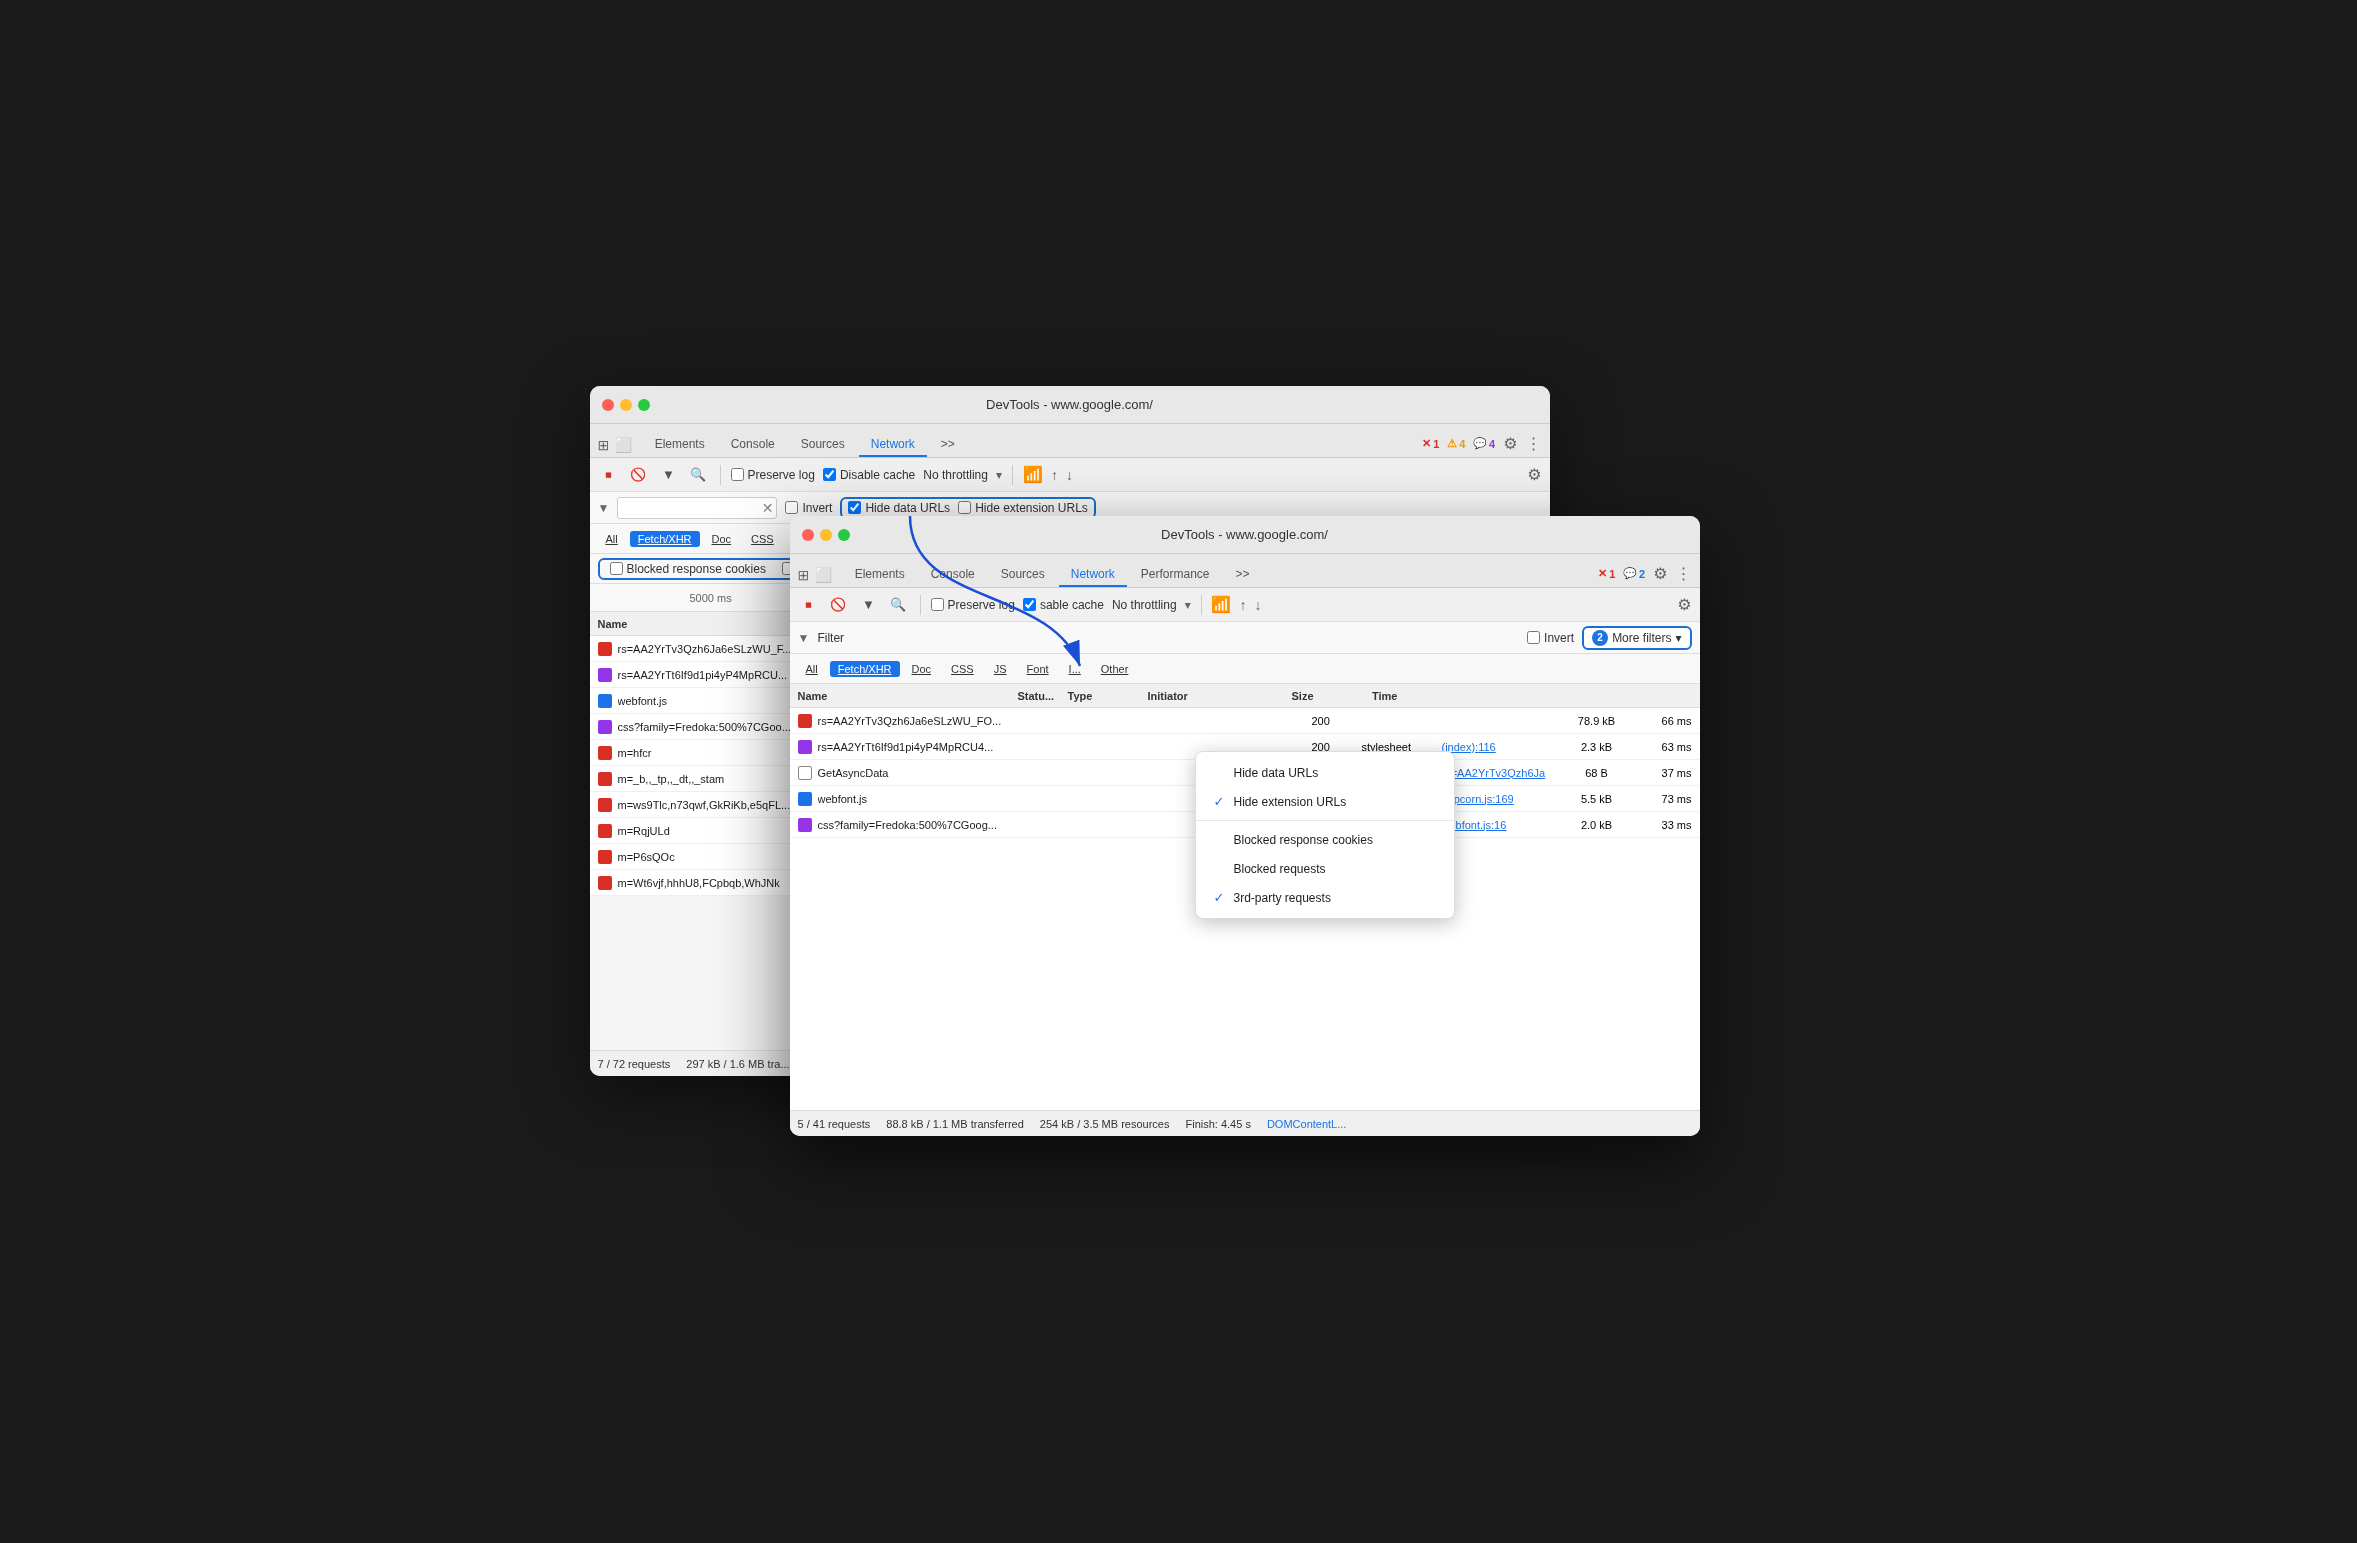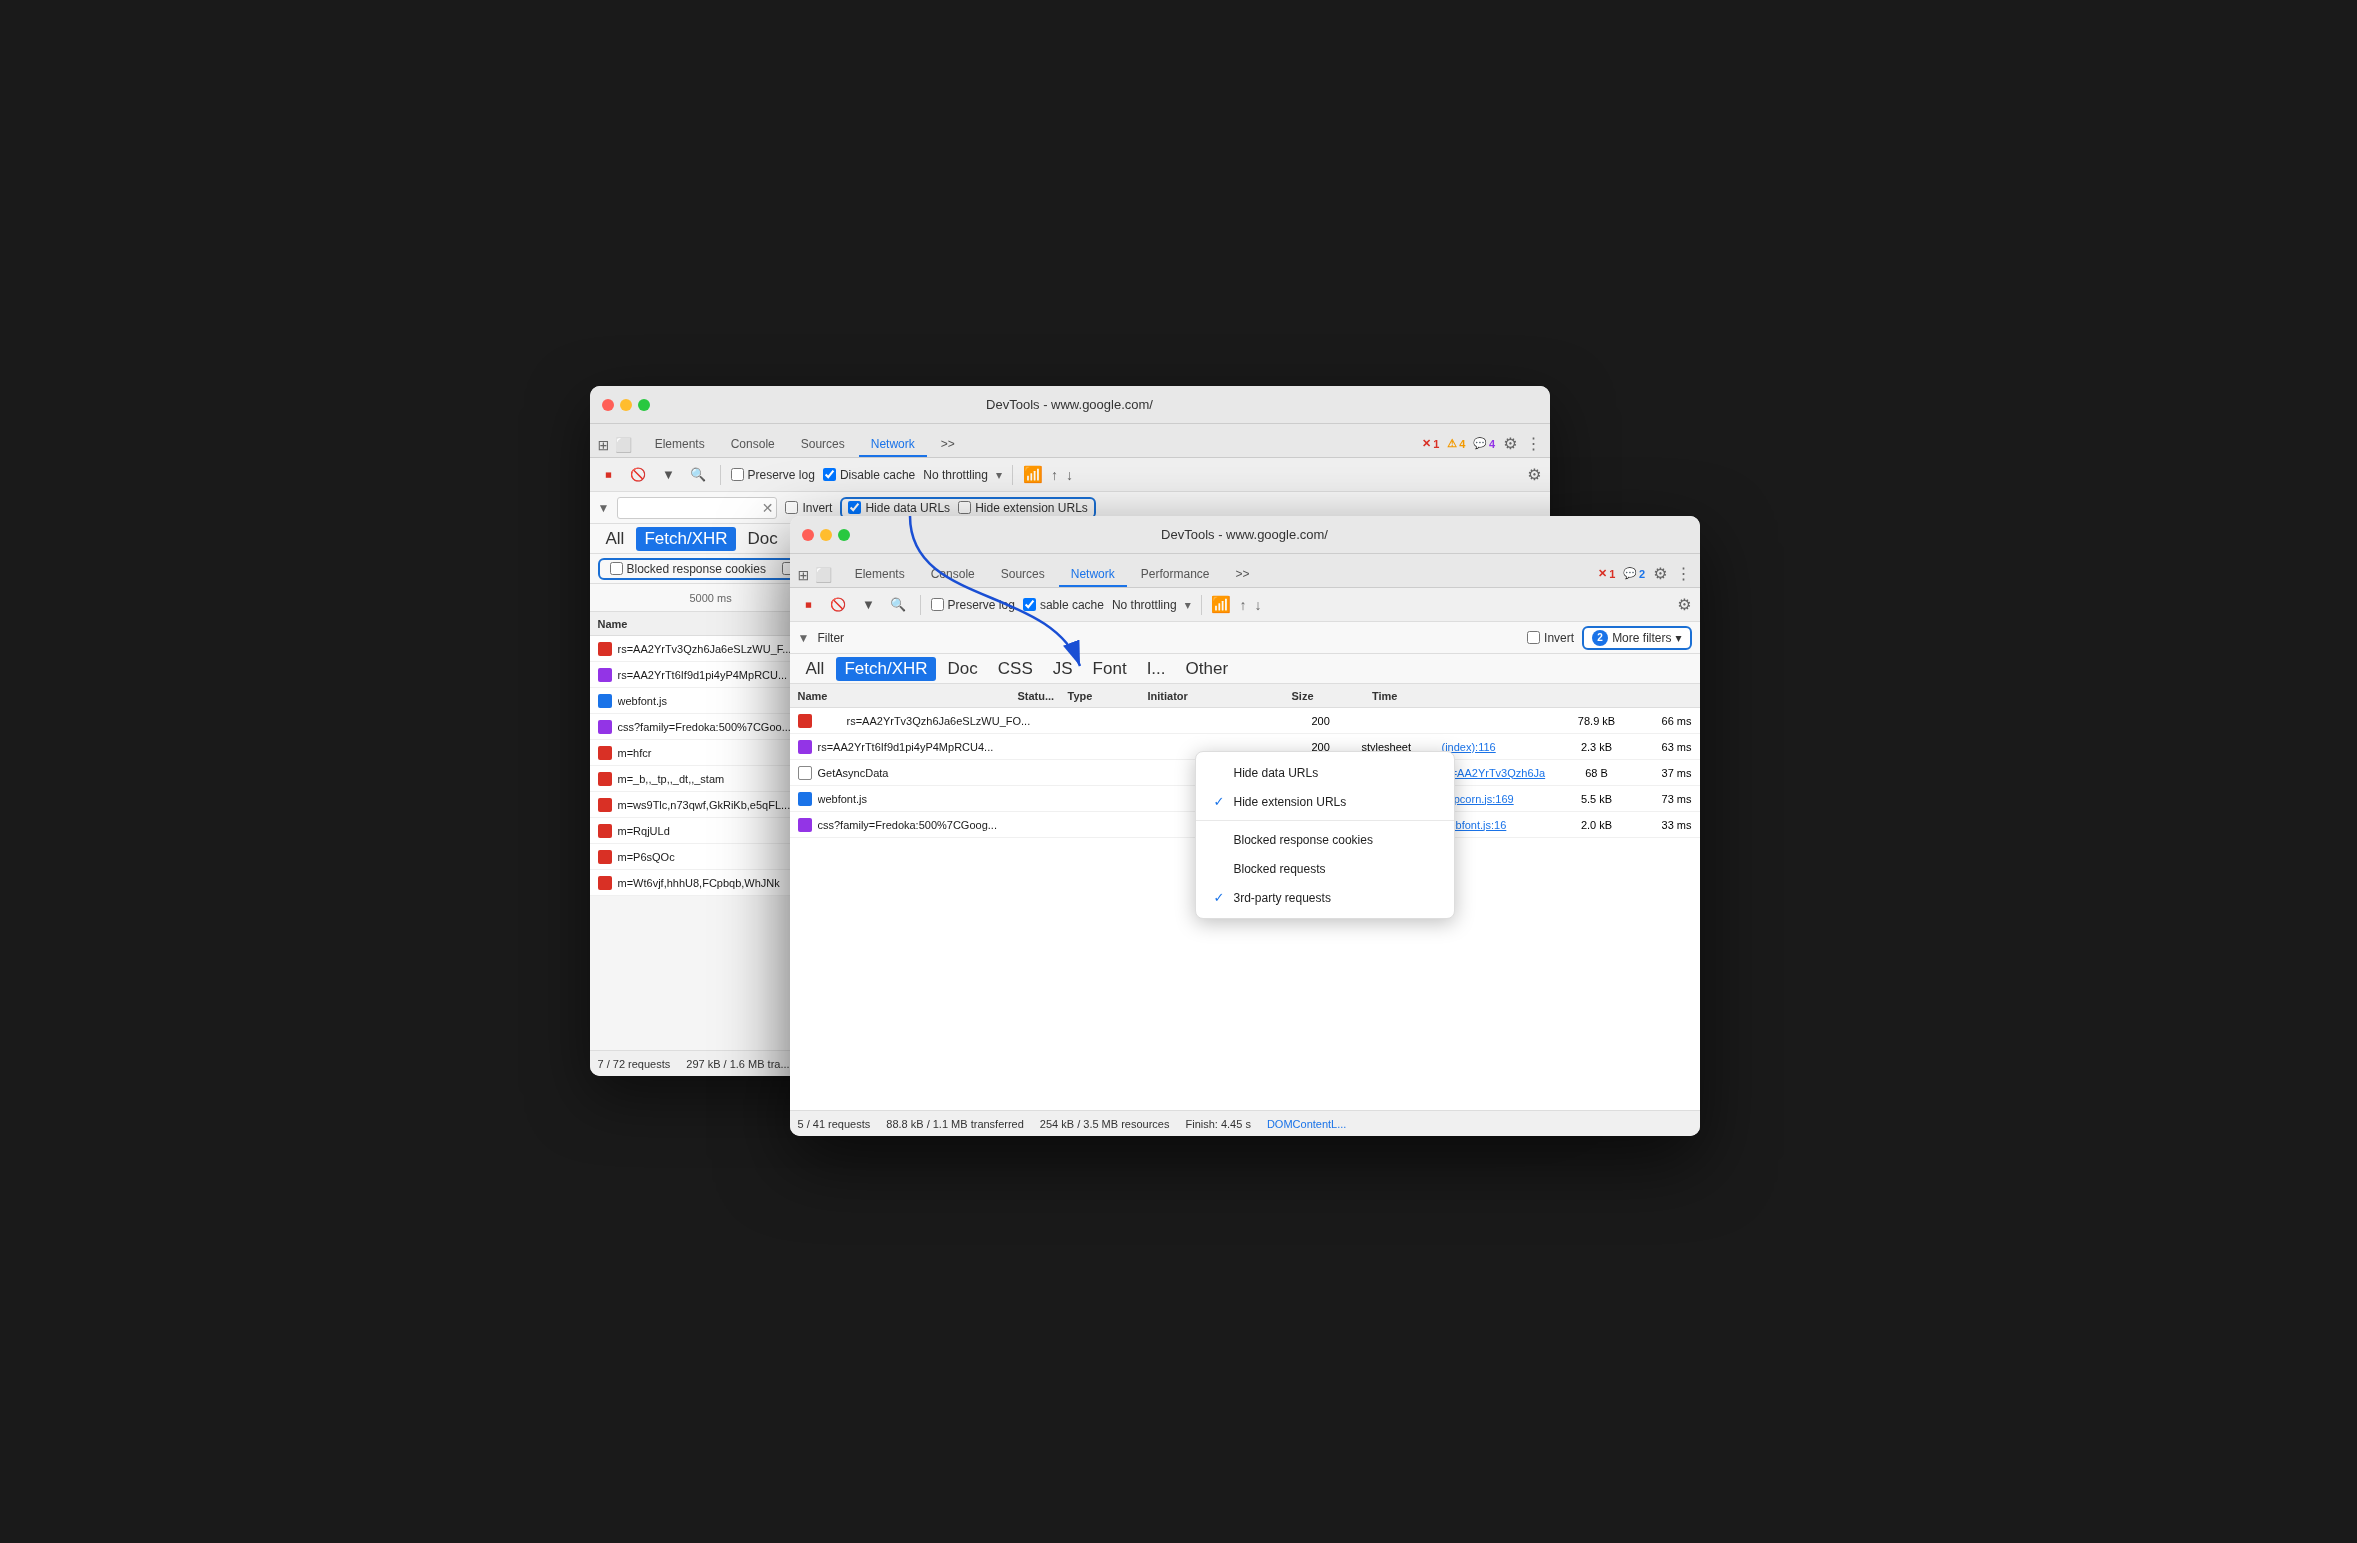--- a/index.html
+++ b/index.html
@@ -217,26 +217,27 @@
       height: 30px;
       display: flex;
       align-items: center;
       padding: 0 8px;
       gap: 4px;
       border-bottom: 1px solid #ddd;
     }
 
     .type-btn {
       padding: 2px 8px;
-      font-size: 17px;
+      font-size: 11px;
       border: none;
       background: none;
       cursor: pointer;
       border-radius: 3px;
       color: #333;
+      text-decoration: underline;
     }
     .type-btn.active {
       background: #1a73e8;
       color: white;
     }
 
     
     .blocked-bar {
       background: #f8f8f8;
       height: 30px;
@@ -708,21 +709,21 @@
           <span class="col-name">Name</span>
           <span class="col-status">Statu...</span>
           <span class="col-type">Type</span>
           <span class="col-initiator">Initiator</span>
           <span class="col-size">Size</span>
           <span class="col-time">Time</span>
         </div>
 
         <div class="network-row">
           <div class="row-icon icon-red"></div>
-          <span class="row-name col-name" style="width:206px;margin-left:29px;">rs=AA2YrTv3Qzh6Ja6eSLzWU_FO...</span>
+          <span class="row-name col-name" style="width:206px;">rs=AA2YrTv3Qzh6Ja6eSLzWU_FO...</span>
           <span class="col-status">200</span>
           <span class="col-type"></span>
           <span class="col-initiator"></span>
           <span class="col-size">78.9 kB</span>
           <span class="col-time">66 ms</span>
         </div>
 
         <div class="network-row">
           <div class="row-icon icon-purple"></div>
           <span class="row-name col-name" style="width:206px;">rs=AA2YrTt6If9d1pi4yP4MpRCU4...</span>

